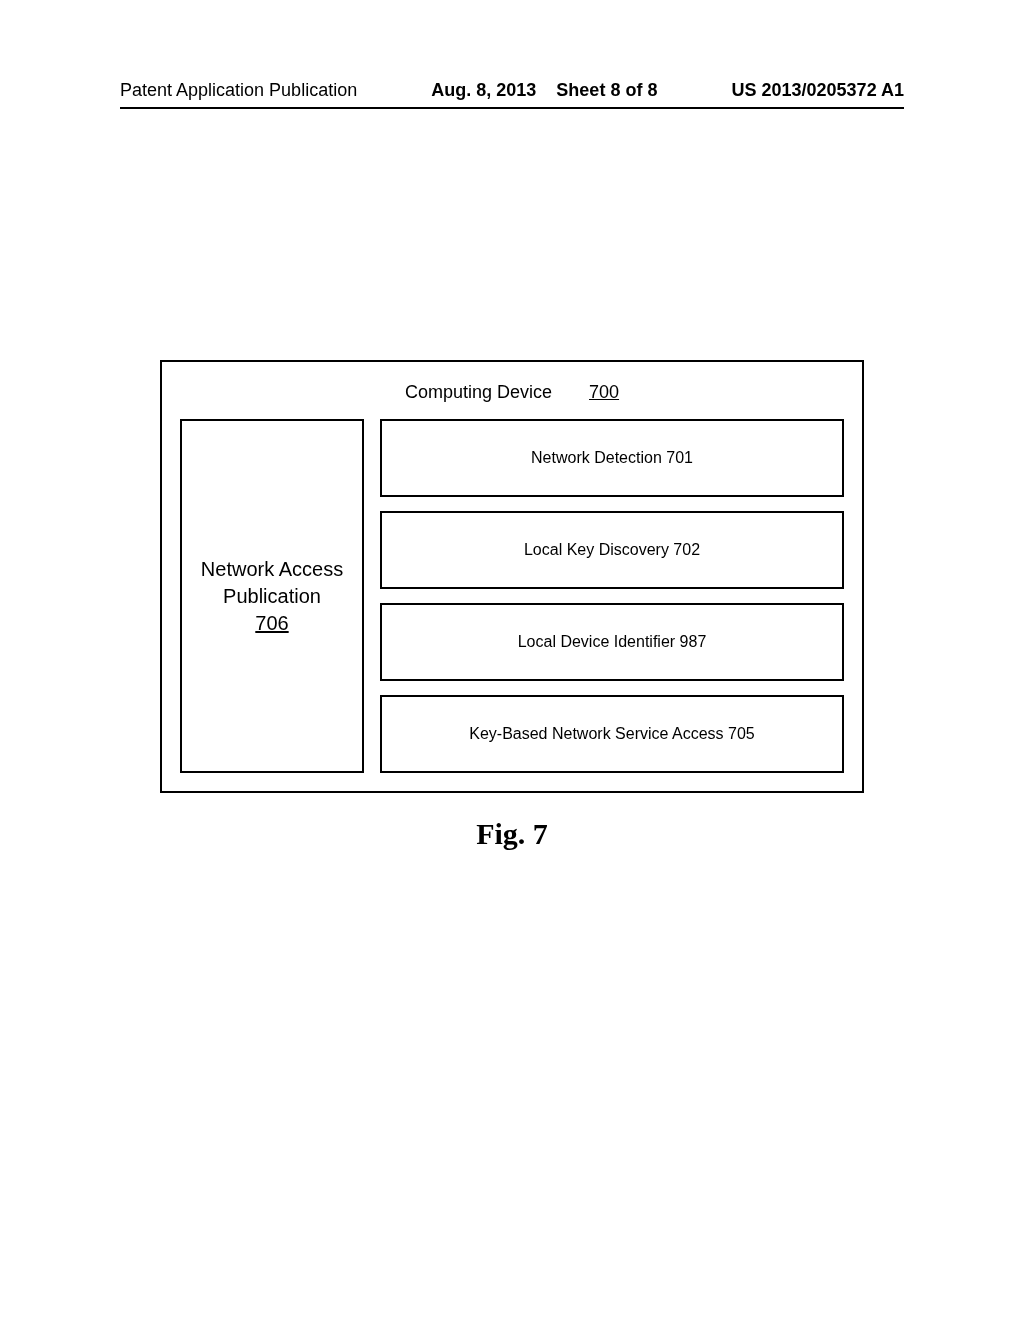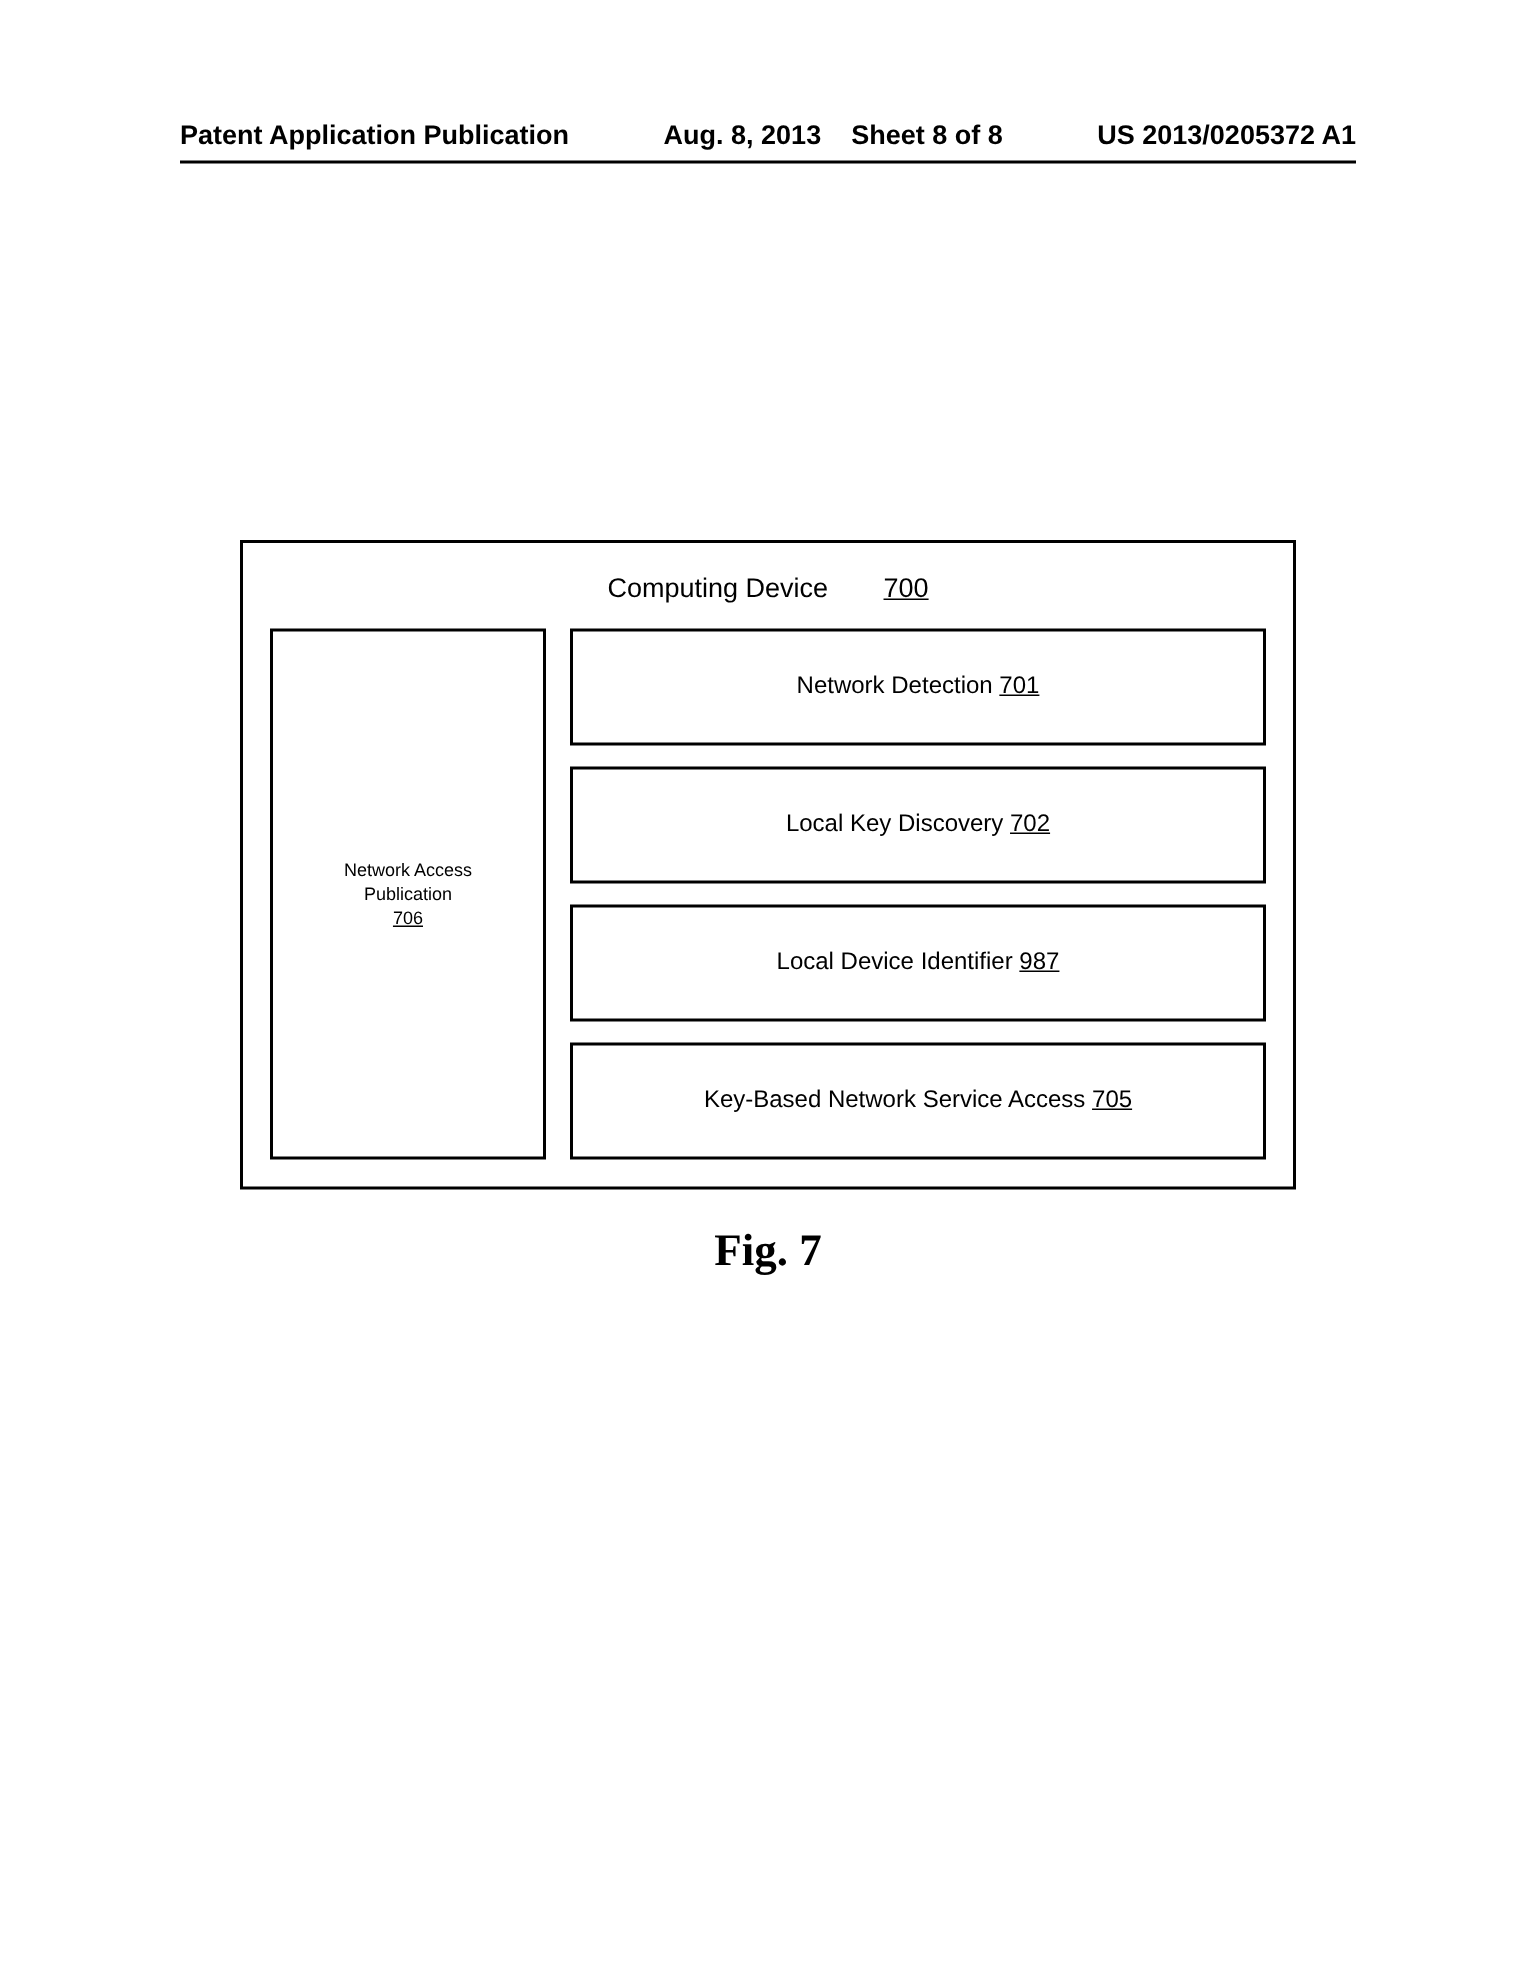--- a/index.html
+++ b/index.html
@@ -6,21 +6,21 @@
   html, body { width: 1024px; height: 1320px; background: #fff; font-family: Arial, Helvetica, sans-serif; color: #000; }
   .page {
     width: 1024px; height: 1320px; position: relative;
   }
   .header {
     position: absolute; top: 80px; left: 120px; right: 120px;
     display: flex; justify-content: space-between; align-items: baseline;
     border-bottom: 2px solid #000; padding-bottom: 6px;
     font-size: 18px;
   }
-  .header .left { font-weight: bold; }
+  .header .left { font-weight: normal; }
   .header .center { font-weight: bold; }
   .header .right { font-weight: bold; }
   .figure-area {
     position: absolute;
     top: 360px;
     left: 160px;
     width: 704px;
   }
   .outer-box {
     border: 2px solid #000;
@@ -32,37 +32,37 @@
     font-size: 18px;
     margin: 8px 0 16px 0;
   }
   .outer-title .ul { text-decoration: underline; margin-left: 32px; }
   .columns { display: flex; gap: 16px; align-items: stretch; }
   .left-box {
     border: 2px solid #000;
     width: 184px;
     display: flex; align-items: center; justify-content: center;
     text-align: center;
-    font-size: 12px;
+    font-size: 20px;
     line-height: 1.35;
     padding: 5px;
   }
   .left-box .ul { text-decoration: underline; display: inline-block; }
   .right-stack {
     flex: 1; display: flex; flex-direction: column; gap: 14px;
   }
   .module {
     border: 2px solid #000;
     height: 78px;
     display: flex; align-items: center; justify-content: center;
     font-size: 16px;
     text-align: center;
     padding: 4px 8px;
   }
-  .module .ul { text-decoration: underline; }
+  .module .ul { }
   .fig-caption {
     text-align: center;
     font-family: "Times New Roman", Times, serif;
     font-weight: bold;
     font-size: 30px;
     margin-top: 24px;
   }
 </style>
 </head>
 <body>

